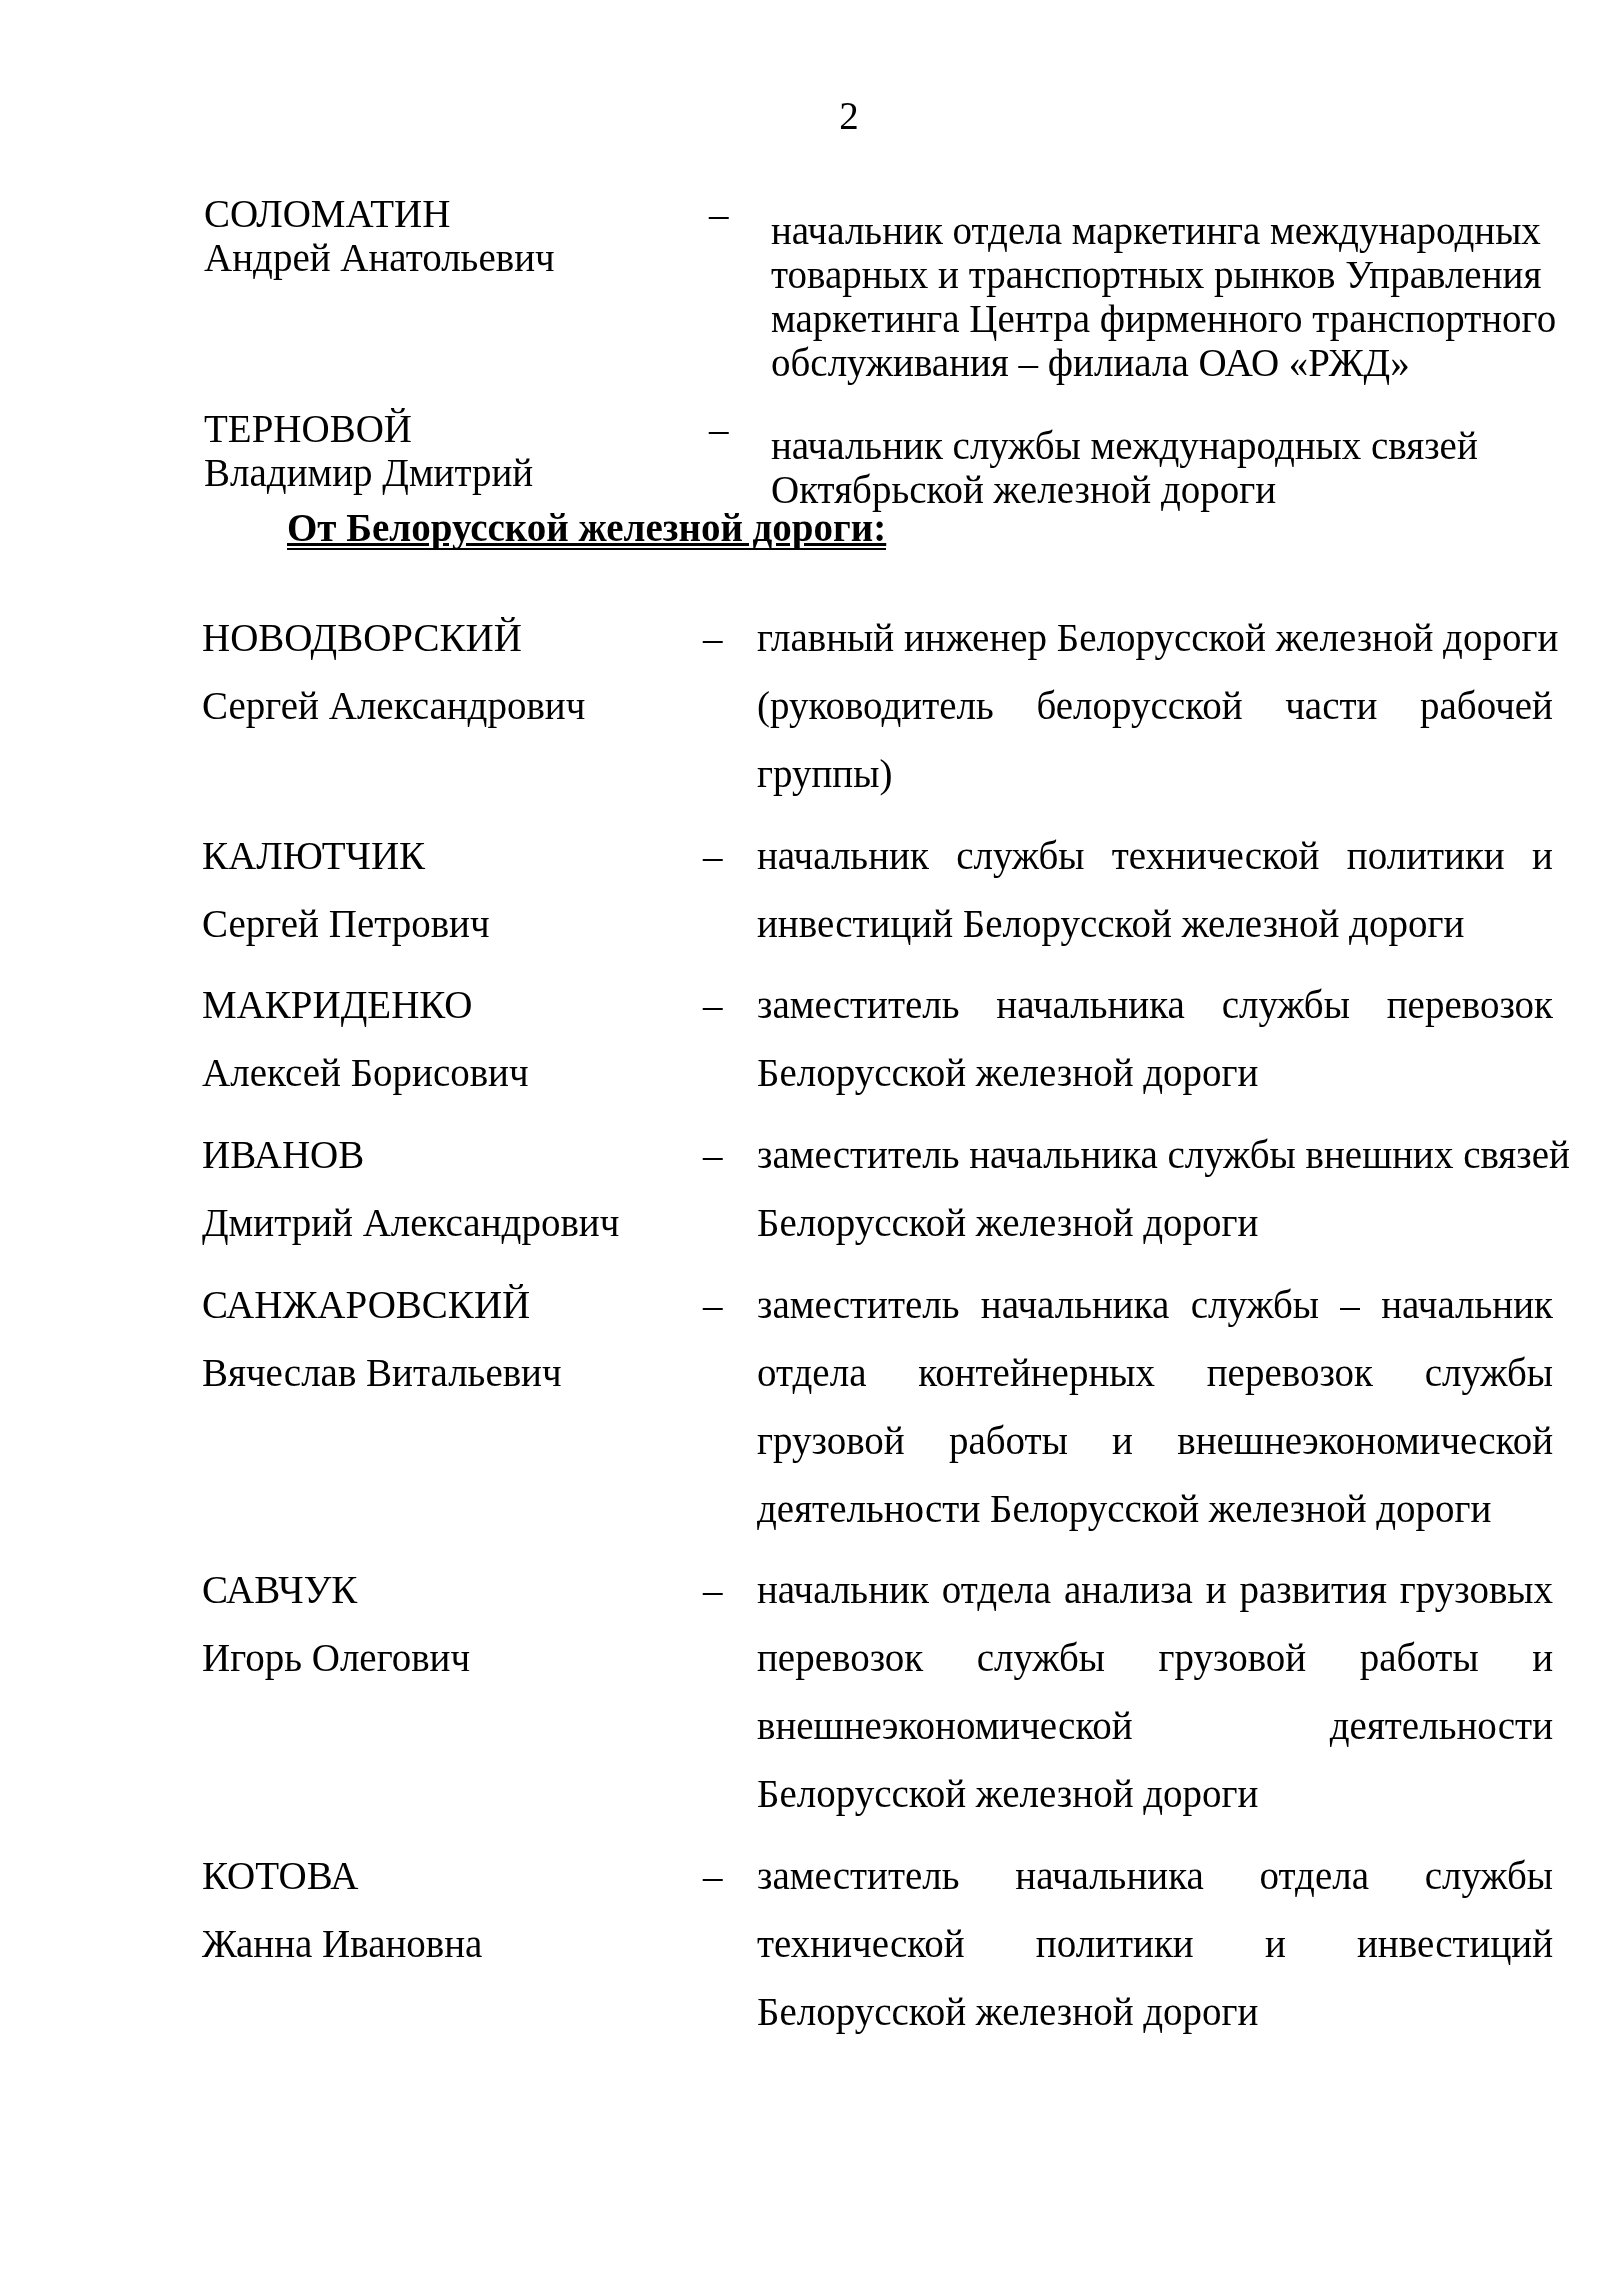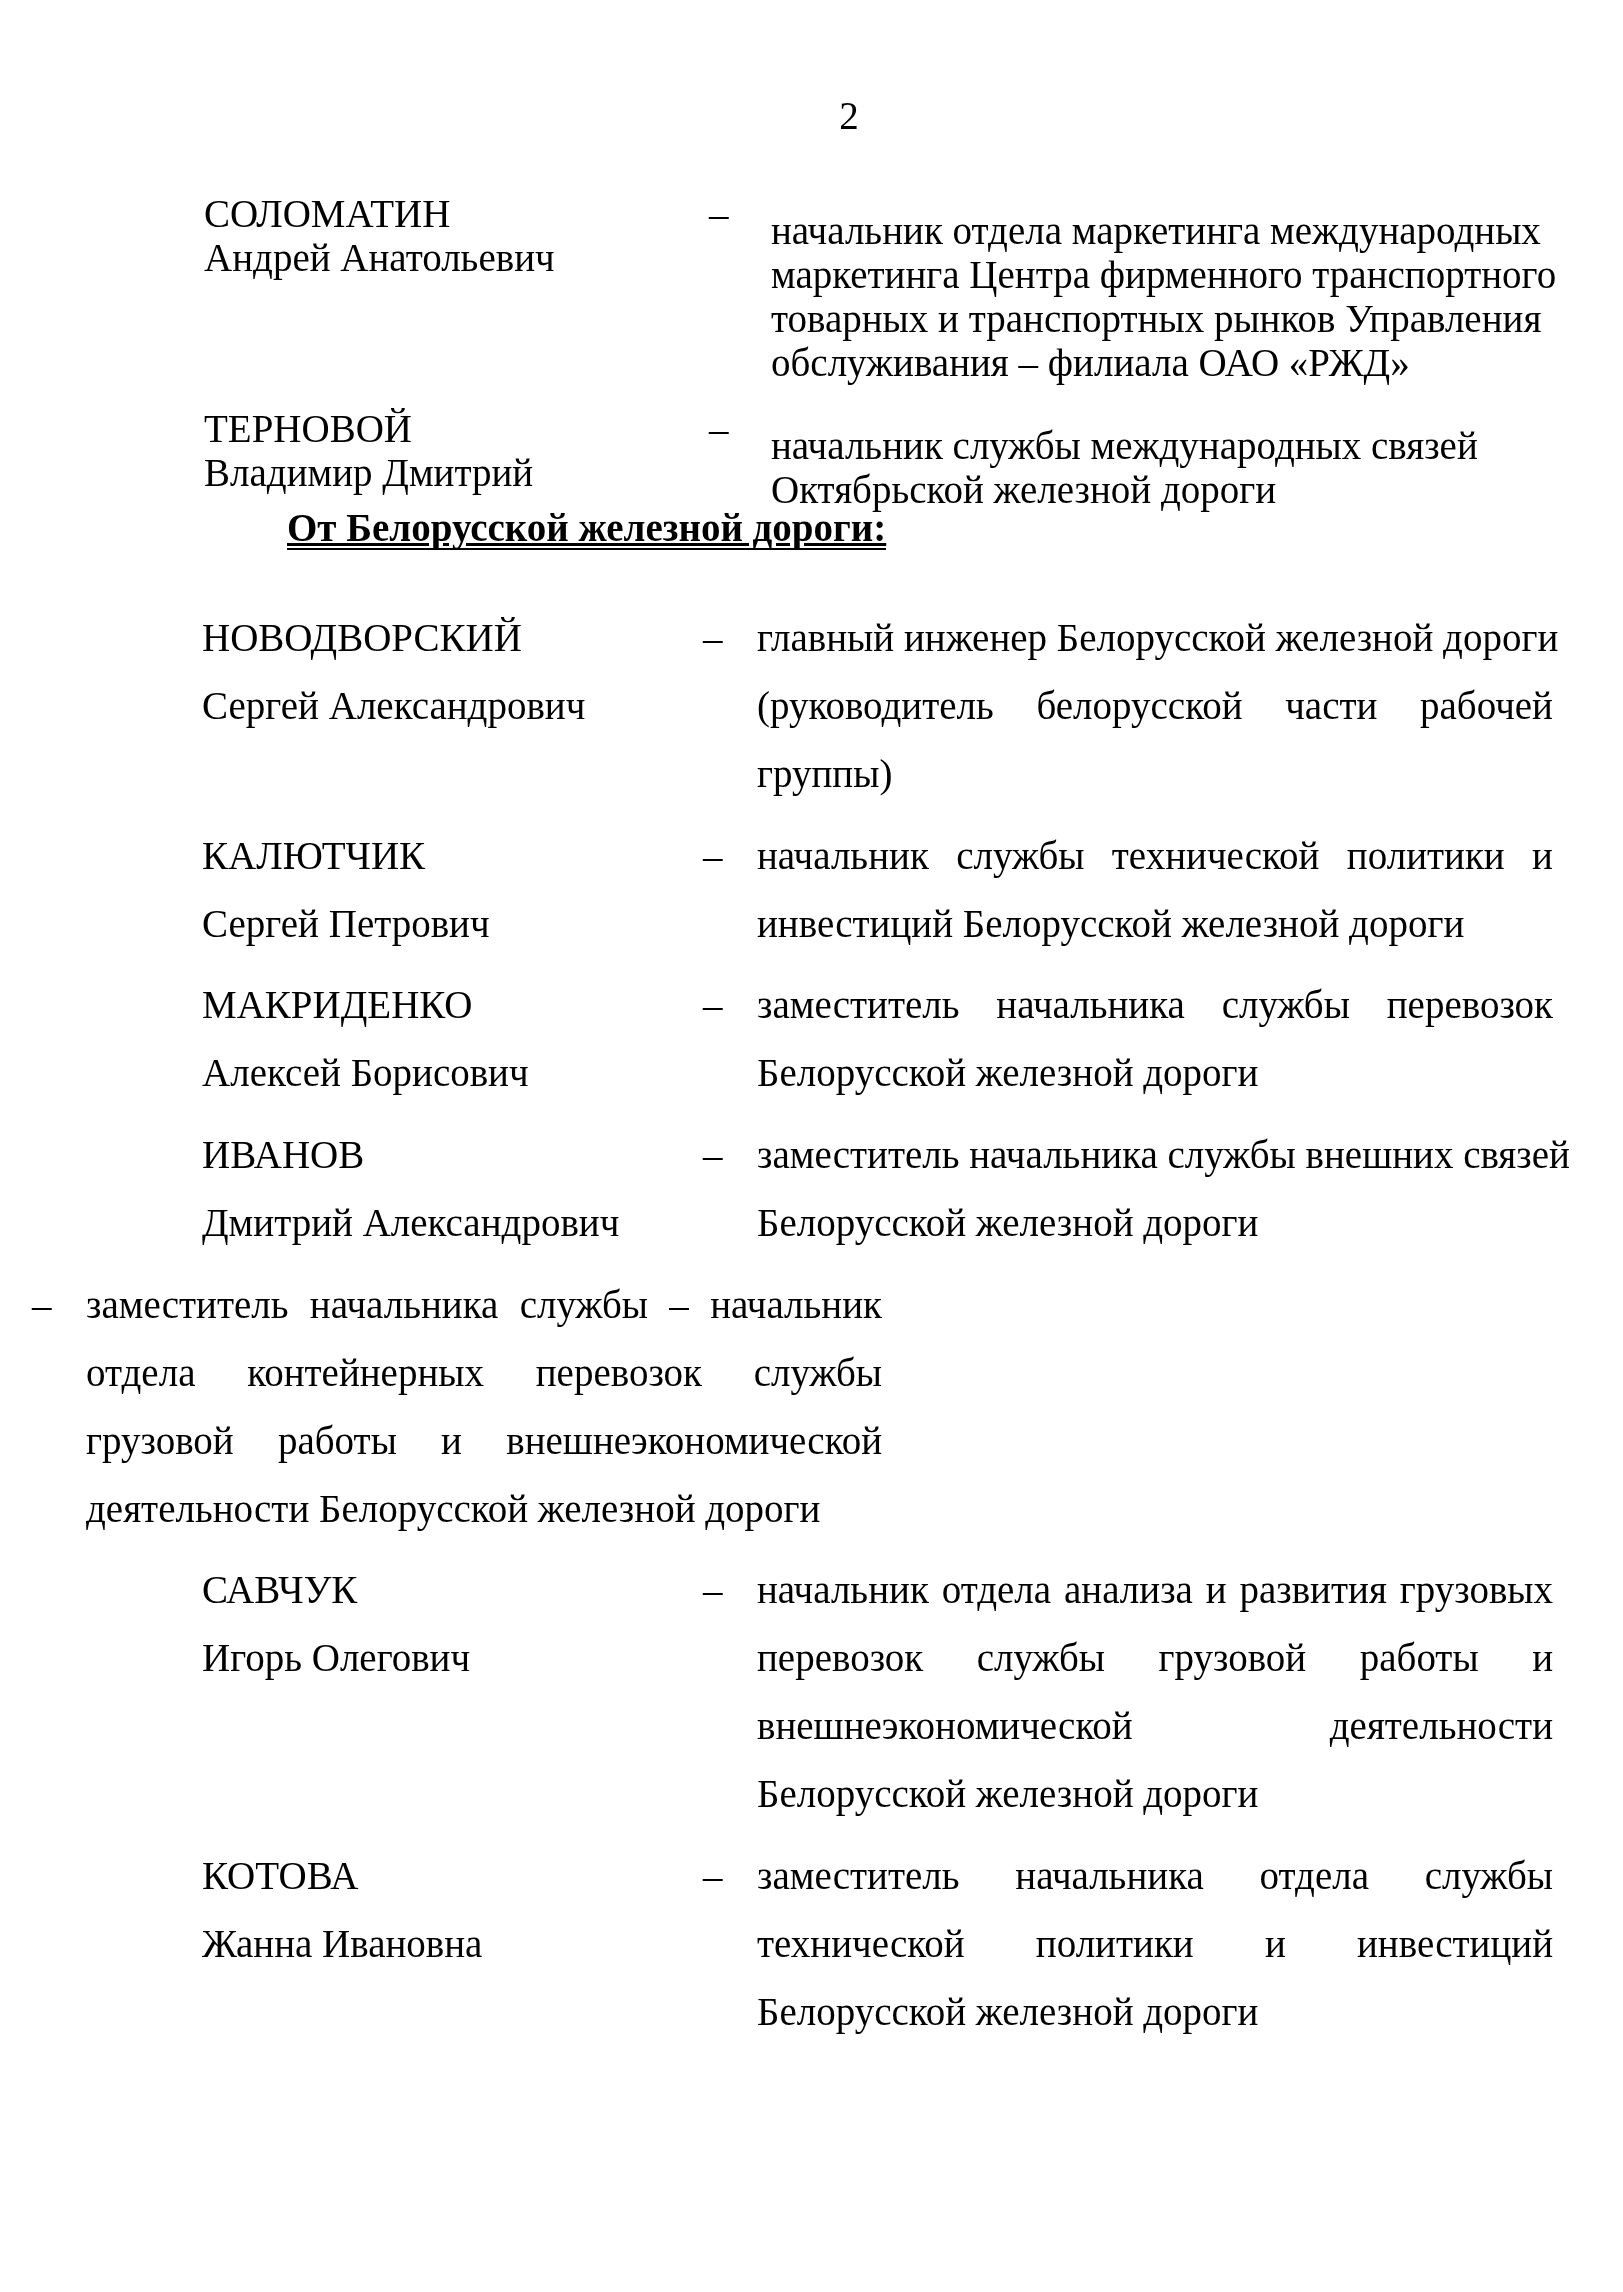--- a/index.html
+++ b/index.html
@@ -74,22 +74,22 @@
 
   <section class="sec sec1" id="sec-0">
       <div class="row">
     <div class="name">
           <div class="nline">СОЛОМАТИН</div>
           <div class="nline">Андрей Анатольевич</div>
         </div>
     <div class="dash">–</div>
     <div class="desc">
           <div class="pline">начальник отдела маркетинга международных</div>
+          <div class="pline">товарных и транспортных рынков Управления</div>
           <div class="pline">маркетинга Центра фирменного транспортного</div>
-          <div class="pline">товарных и транспортных рынков Управления</div>
           <div class="pline">обслуживания – филиала ОАО «РЖД»</div>
         </div>
   </div>
       <div class="row">
     <div class="name">
           <div class="nline">ТЕРНОВОЙ</div>
           <div class="nline">Владимир Дмитрий</div>
         </div>
     <div class="dash">–</div>
     <div class="desc">
@@ -143,20 +143,24 @@
           <div class="nline">ИВАНОВ</div>
           <div class="nline">Дмитрий Александрович</div>
         </div>
     <div class="dash">–</div>
     <div class="desc">
           <div class="pline just">заместитель начальника службы внешних связей</div>
           <div class="pline">Белорусской железной дороги</div>
         </div>
   </div>
       <div class="row">
+    <div class="name">
+          <div class="nline">САНЖАРОВСКИЙ</div>
+          <div class="nline">Вячеслав Витальевич</div>
+        </div>
     <div class="dash">–</div>
     <div class="desc">
           <div class="pline just">заместитель начальника службы – начальник</div>
           <div class="pline just">отдела контейнерных перевозок службы</div>
           <div class="pline just">грузовой работы и внешнеэкономической</div>
           <div class="pline">деятельности Белорусской железной дороги</div>
         </div>
   </div>
       <div class="row">
     <div class="name">

